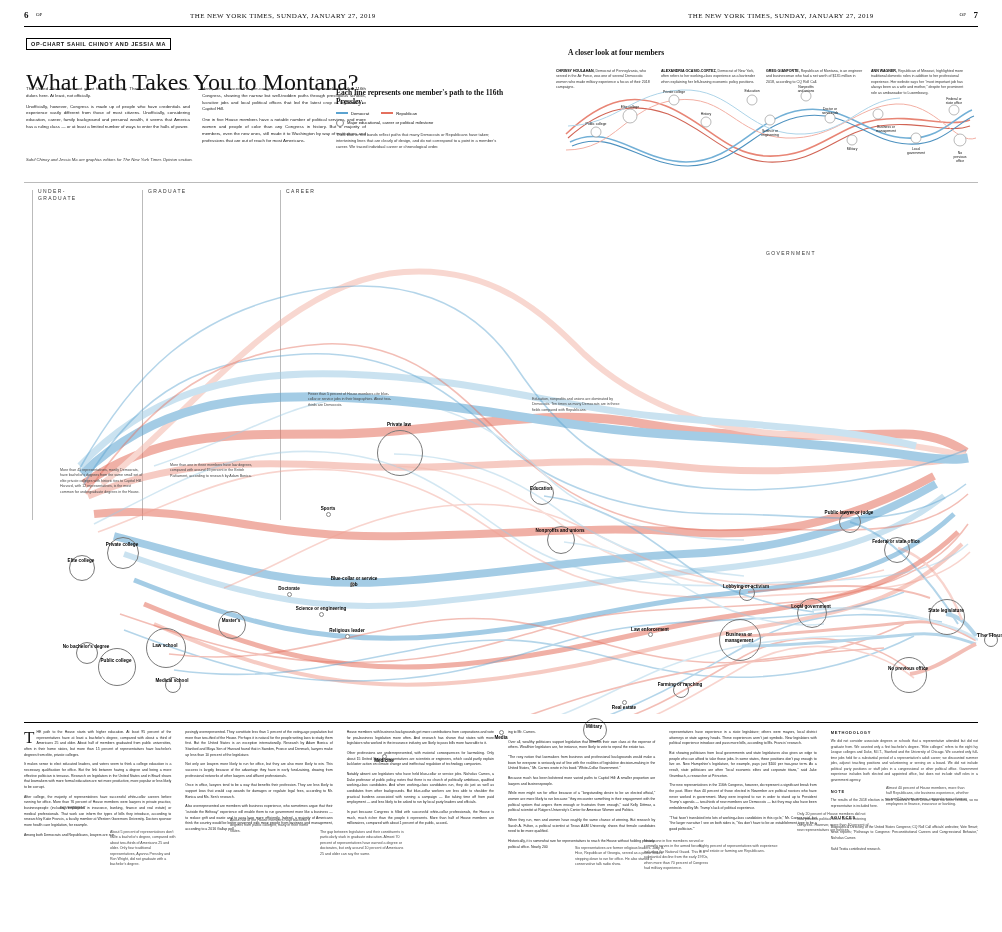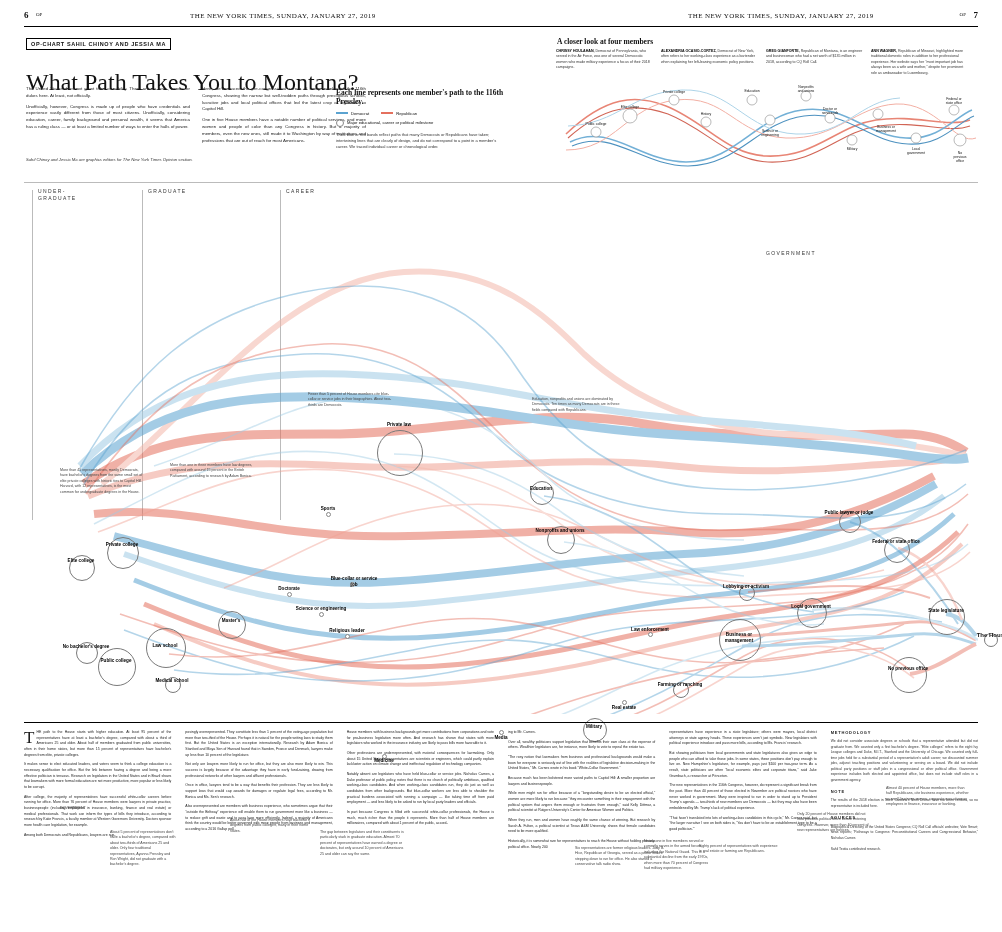--- a/index.html
+++ b/index.html
@@ -38,21 +38,21 @@
   .legend h4{margin:0 0 4px 0;font-family:"Liberation Serif",serif;font-size:7.5px;font-weight:bold;line-height:1.25;}
   .legend-row{display:flex;gap:12px;margin-bottom:3px;align-items:center;}
   .legend-item{display:flex;align-items:center;gap:3px;font-size:4.2px;}
   .swatch{width:12px;height:2px;display:inline-block;}
   .dotline{display:flex;align-items:center;gap:3px;font-size:4.2px;margin-top:2px;}
   .ring{width:6px;height:6px;border:1px solid #888;border-radius:50%;display:inline-block;}
   .legend p{margin:5px 0 0 0;font-size:4px;line-height:1.5;color:#333;}
 
   
   .closer{position:absolute;left:556px;top:36px;width:424px;height:140px;}
-  .closer h4{margin:1px;font-family:"Liberation Serif",serif;font-size:7.5px;font-weight:bold;}
+  .closer h4{margin:12px;font-family:"Liberation Serif",serif;font-size:7.5px;font-weight:bold;}
   .member-cols{display:flex;gap:7px;margin-top:3px;}
   .member{width:98px;font-size:3.6px;line-height:1.5;color:#333;}
   .member b{font-size:3.6px;color:#000;}
   .closer-canvas{position:absolute;left:0;top:40px;width:424px;height:100px;}
 
   
   .rule-mid{position:absolute;top:182px;left:24px;width:954px;height:1px;background:#bbb;}
   .diagram{position:absolute;left:24px;top:184px;width:954px;height:530px;}
   .phase{position:absolute;font-size:5px;letter-spacing:1.4px;color:#333;line-height:1.3;}
   .tick{position:absolute;width:1px;background:#bbb;}

